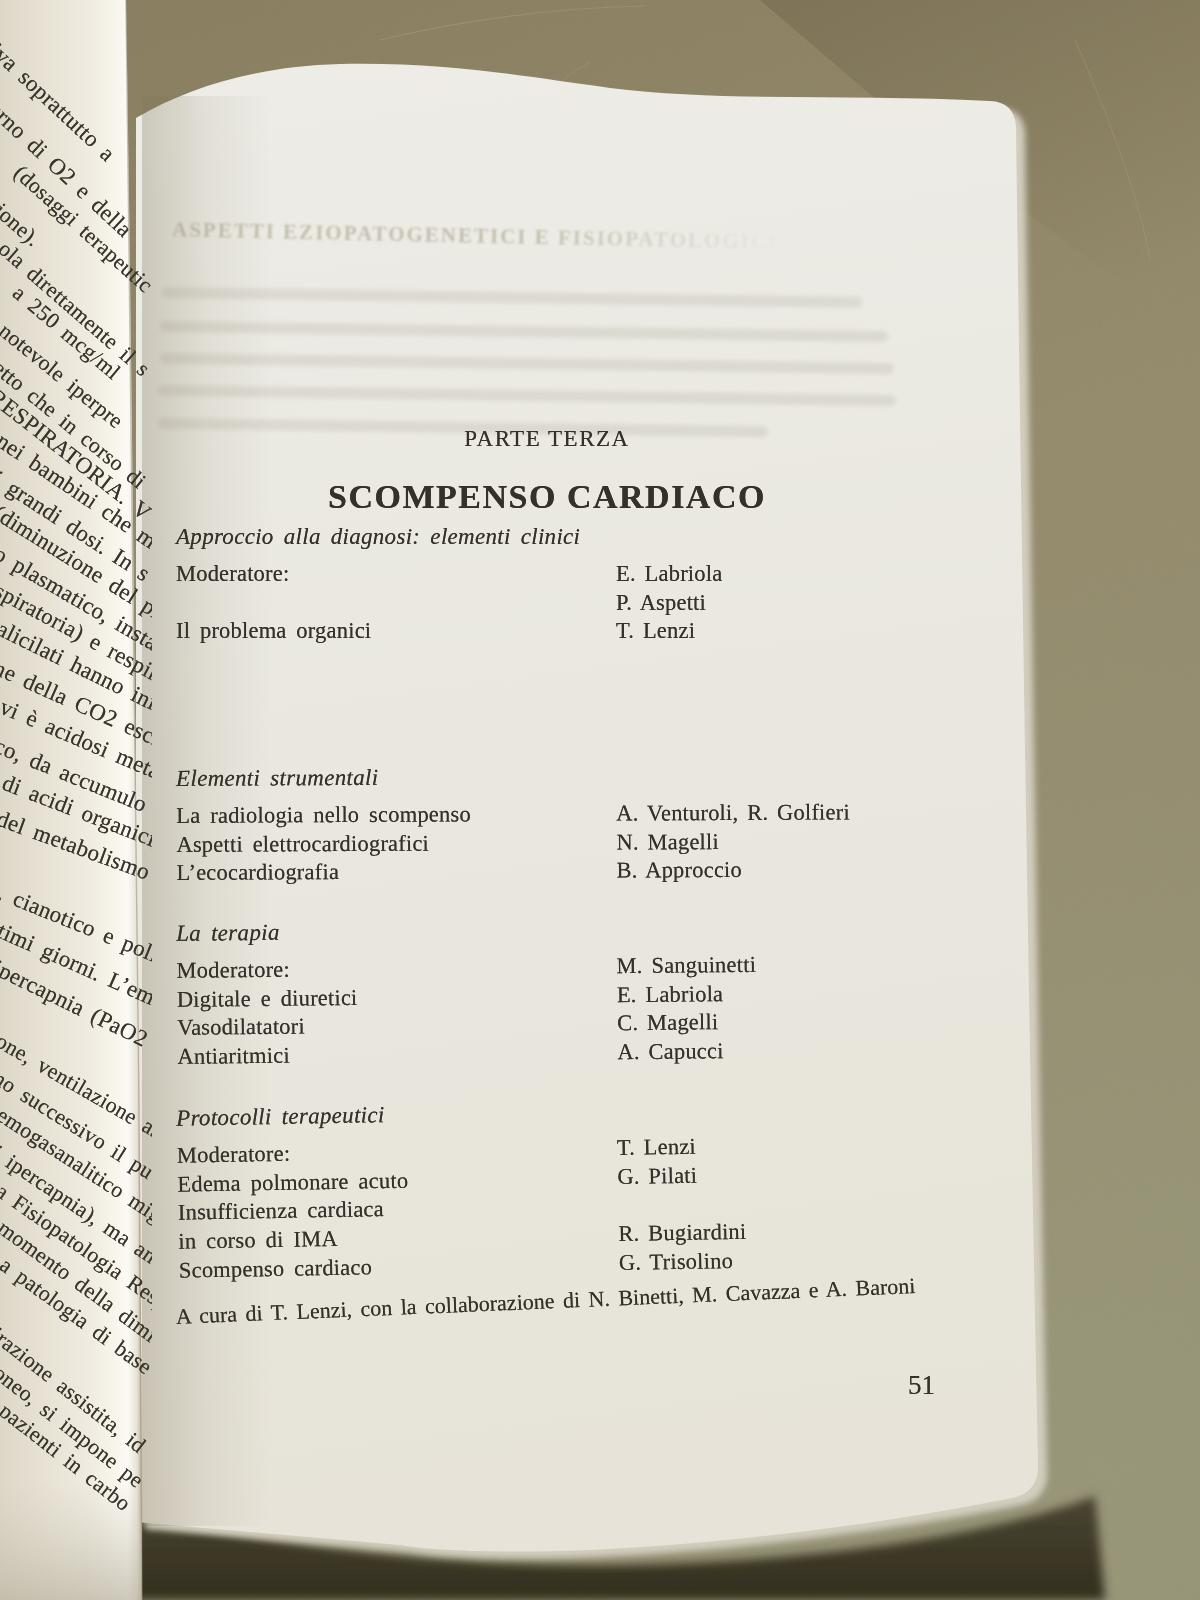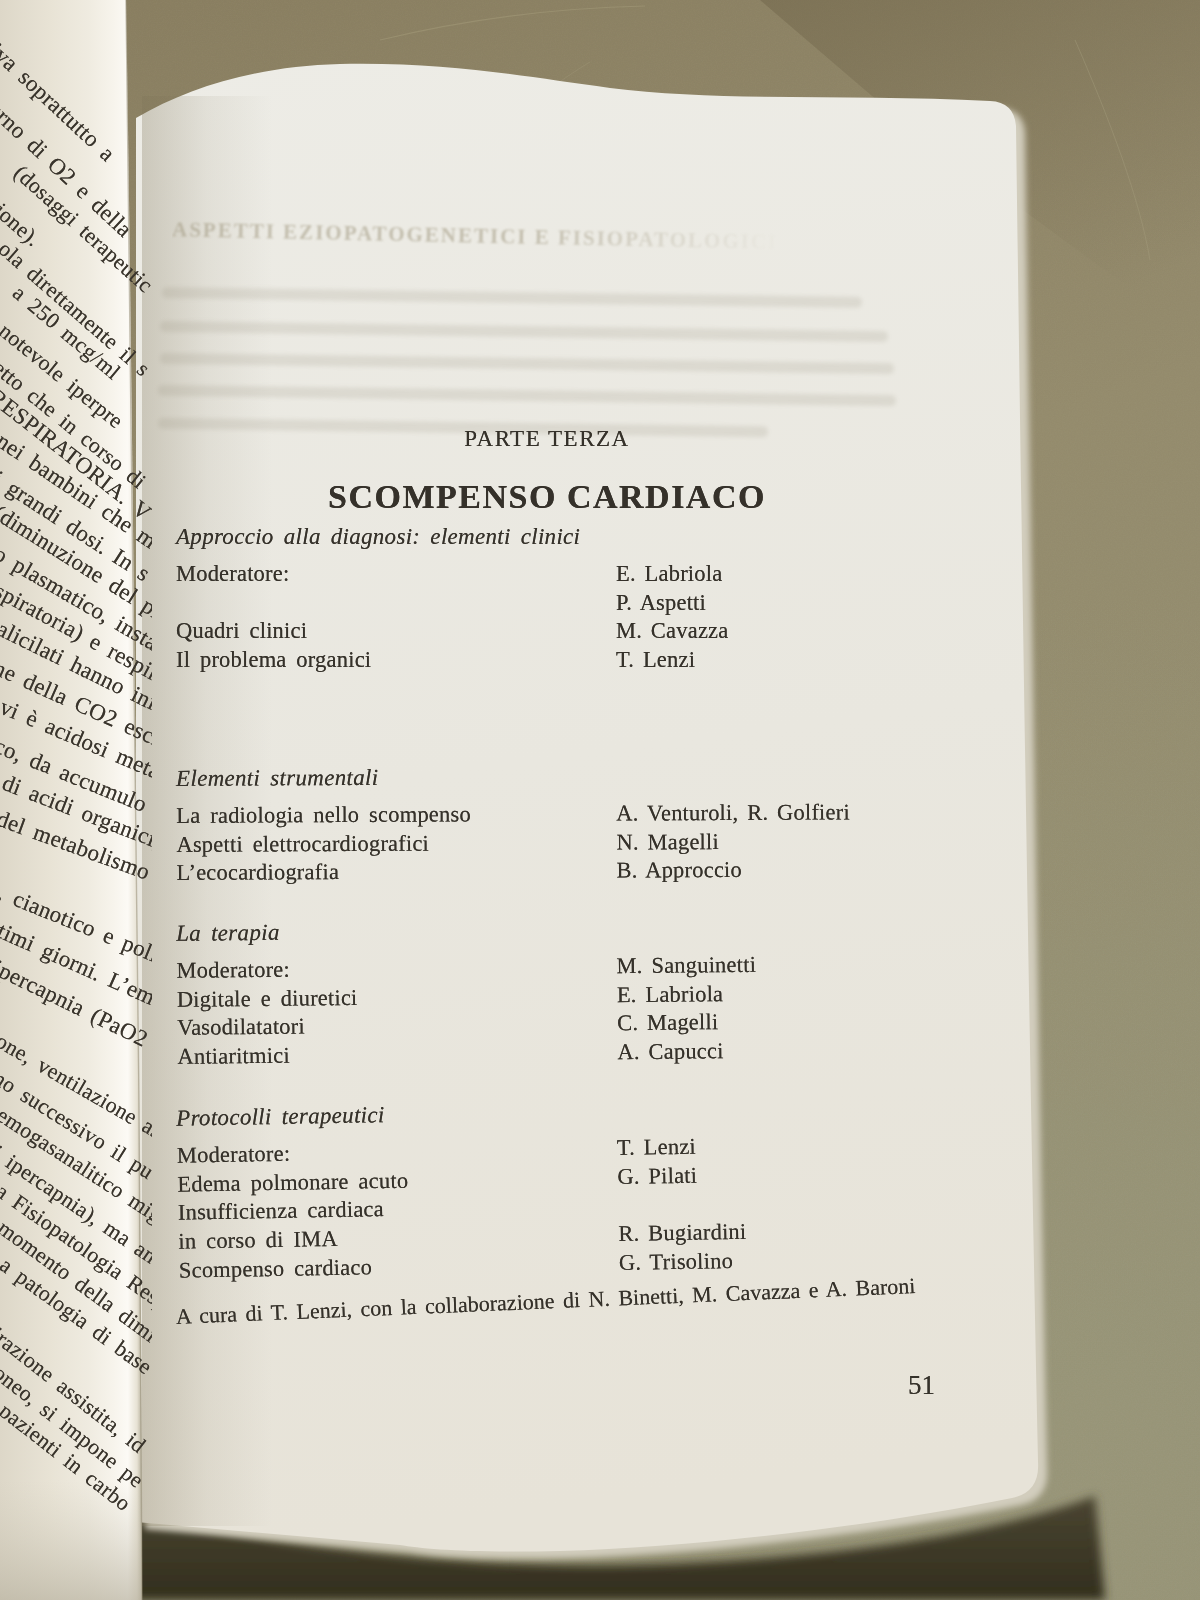--- a/index.html
+++ b/index.html
@@ -201,24 +201,20 @@
         <div class="section" style="top: 524px; transform: rotate(0deg); transform-origin: left top;">
           <div class="sec-heading soft">Approccio alla diagnosi: elementi clinici</div>
           <div class="row">
             <span class="label soft">Moderatore:</span>
             <span class="name soft">E. Labriola</span>
           </div>
           <div class="row">
             <span class="name soft">P. Aspetti</span>
           </div>
           <div class="row">
-            <span class="label soft">Quadri clinici</span>
-            <span class="name soft">M. Cavazza</span>
-          </div>
-          <div class="row">
             <span class="label soft">Il problema organici</span>
             <span class="name soft">T. Lenzi</span>
           </div>
         </div>
         <div class="section" style="top: 766px; transform: rotate(-0.3deg); transform-origin: left top;">
           <div class="sec-heading soft">Elementi strumentali</div>
           <div class="row">
             <span class="label soft">La radiologia nello scompenso</span>
             <span class="name soft">A. Venturoli, R. Golfieri</span>
           </div>

